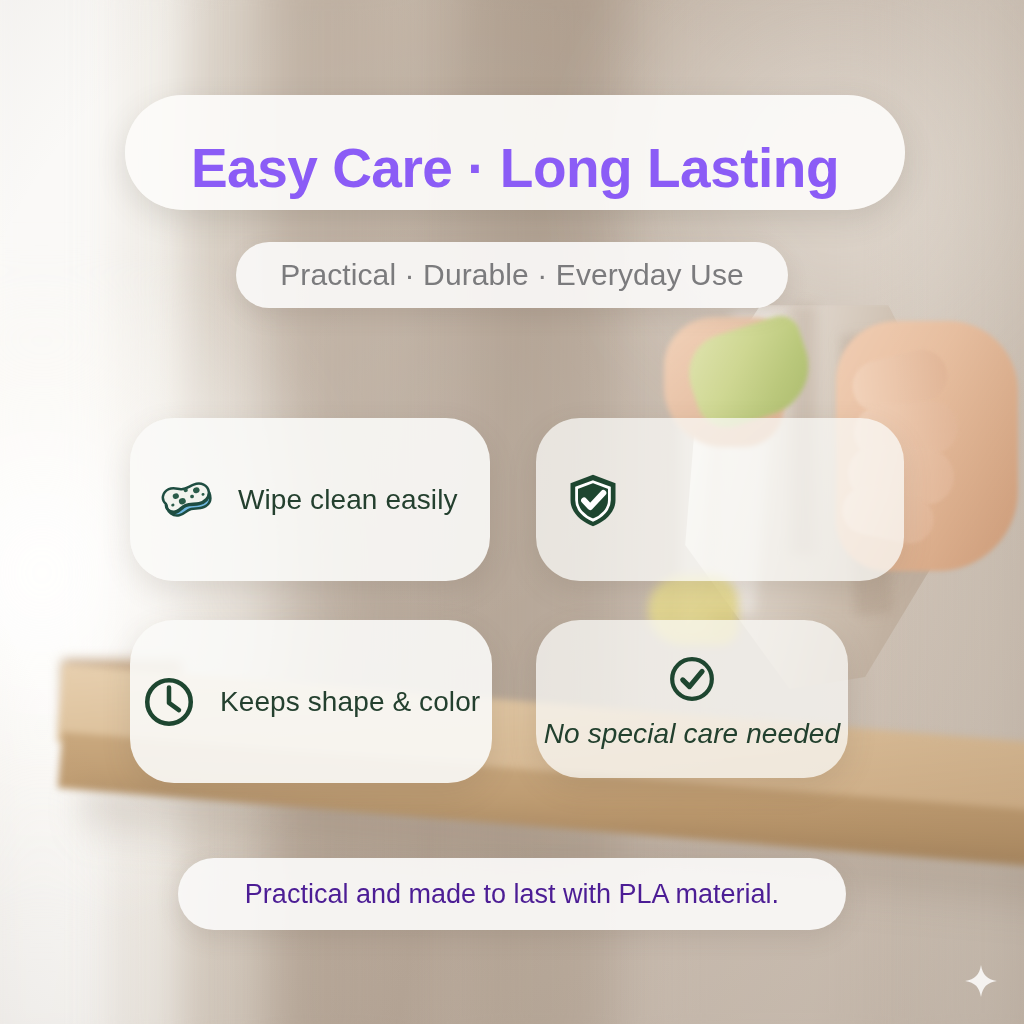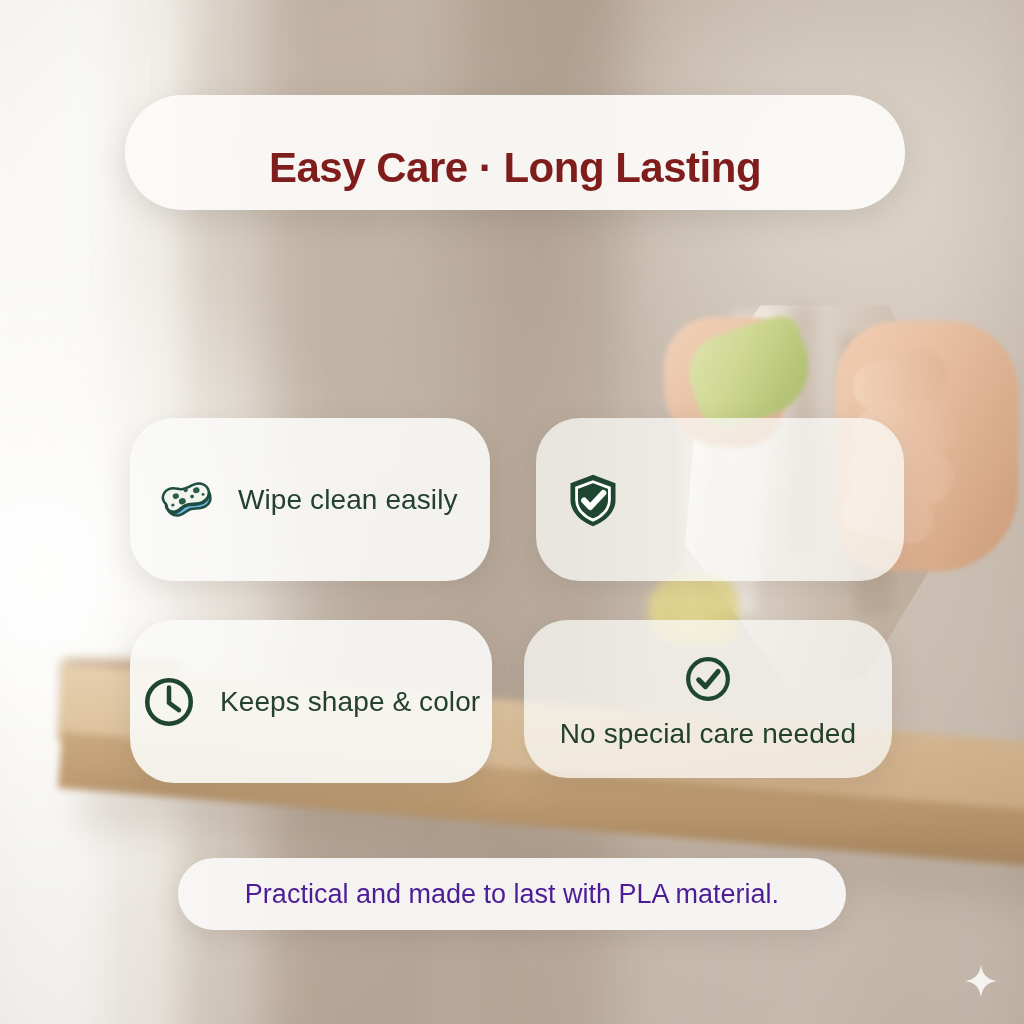--- a/index.html
+++ b/index.html
@@ -205,24 +205,24 @@
   .pill-title {
     position: absolute;
     left: 125px; top: 95px;
     width: 780px; height: 115px;
     border-radius: 60px;
     background: rgba(252,251,249,.93);
     box-shadow: 0 10px 30px rgba(90,78,66,.16);
     display: flex; align-items: center; justify-content: center;
   }
   .pill-title .t {
-    font-size: 42px;
+    font-size: 55px;
     font-weight: 700;
     letter-spacing: -.5px;
-    color: #7f1d1d;
+    color: #8b5cf6;
     white-space: nowrap;
     margin-top: 30px;
   }
 
   .pill-sub {
     position: absolute;
     left: 236px; top: 242px;
     width: 552px; height: 66px;
     border-radius: 40px;
     background: rgba(250,249,247,.92);
@@ -250,21 +250,21 @@
   .card.translucent { background: rgba(250,249,247,.74); }
   .card.stack {
     flex-direction: column;
     justify-content: center;
     padding: 0 18px;
   }
 
   .c1 { left: 130px; top: 418px; width: 360px; height: 163px; }
   .c2 { left: 536px; top: 418px; width: 368px; height: 163px; }
   .c3 { left: 130px; top: 620px; width: 362px; height: 163px; padding-left: 8px; }
-  .c4 { left: 524px; top: 620px; width: 368px; height: 158px; }
+  .c4 { left: 536px; top: 620px; width: 312px; height: 158px; font-style: italic; }
 
   .card .icon { flex: 0 0 auto; width: 62px; height: 62px; margin-right: 20px; display: flex; align-items: center; justify-content: center; }
   .card.stack .icon { margin: 0 0 8px 0; }
   .card .label {
     font-size: 28px;
     color: #24402f;
     white-space: nowrap;
     letter-spacing: .1px;
     text-align: center;
   }
@@ -334,20 +334,23 @@
 
     <div class="bg-vignette"></div>
   </div>
 
   <div class="fg">
 
     <div class="pill-title">
       <span class="t">Easy Care · Long Lasting</span>
     </div>
 
+    <div class="pill-sub">
+      <span class="t">Practical · Durable · Everyday Use</span>
+    </div>
 
     <div class="grid">
 
       <div class="card c1">
         <span class="icon">
           <svg viewBox="0 0 64 64" width="62" height="62" aria-hidden="true">
             <g transform="rotate(-16 32 32)">
               <path d="M10 30 C6 24 10 17 17 16 C22 15.4 25 18 29 19.5
                        C34 21.4 38 19 43 18.6 C51 18 57 23 56 30
                        C55 36 49 39 43 38.6 C38 38.3 34 36 29 36.6

